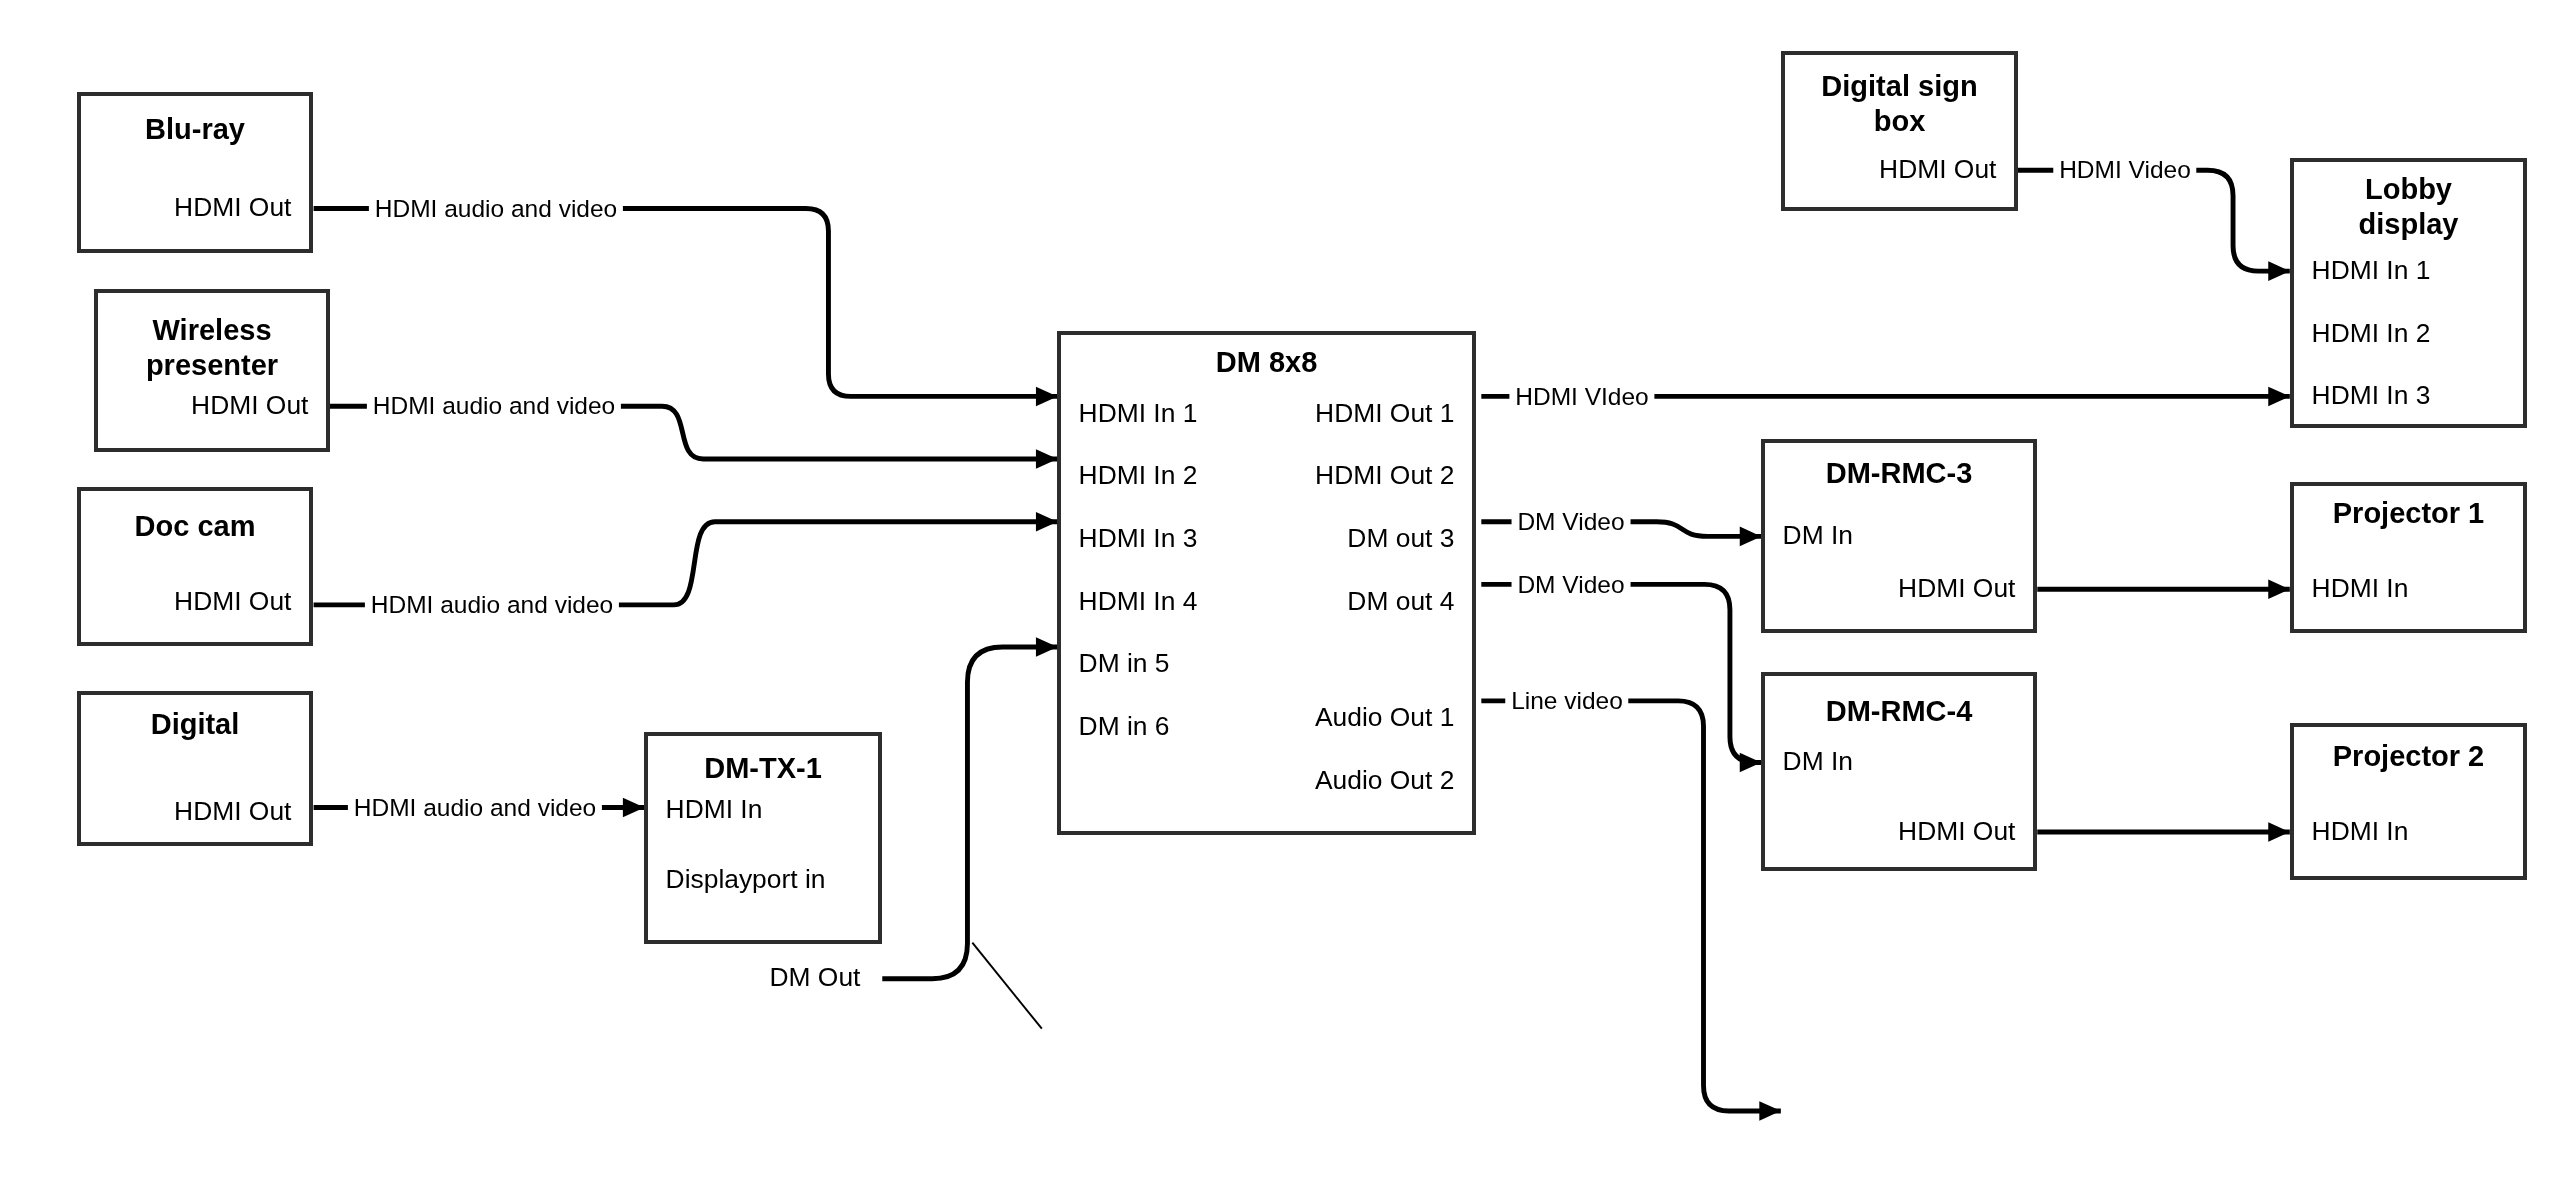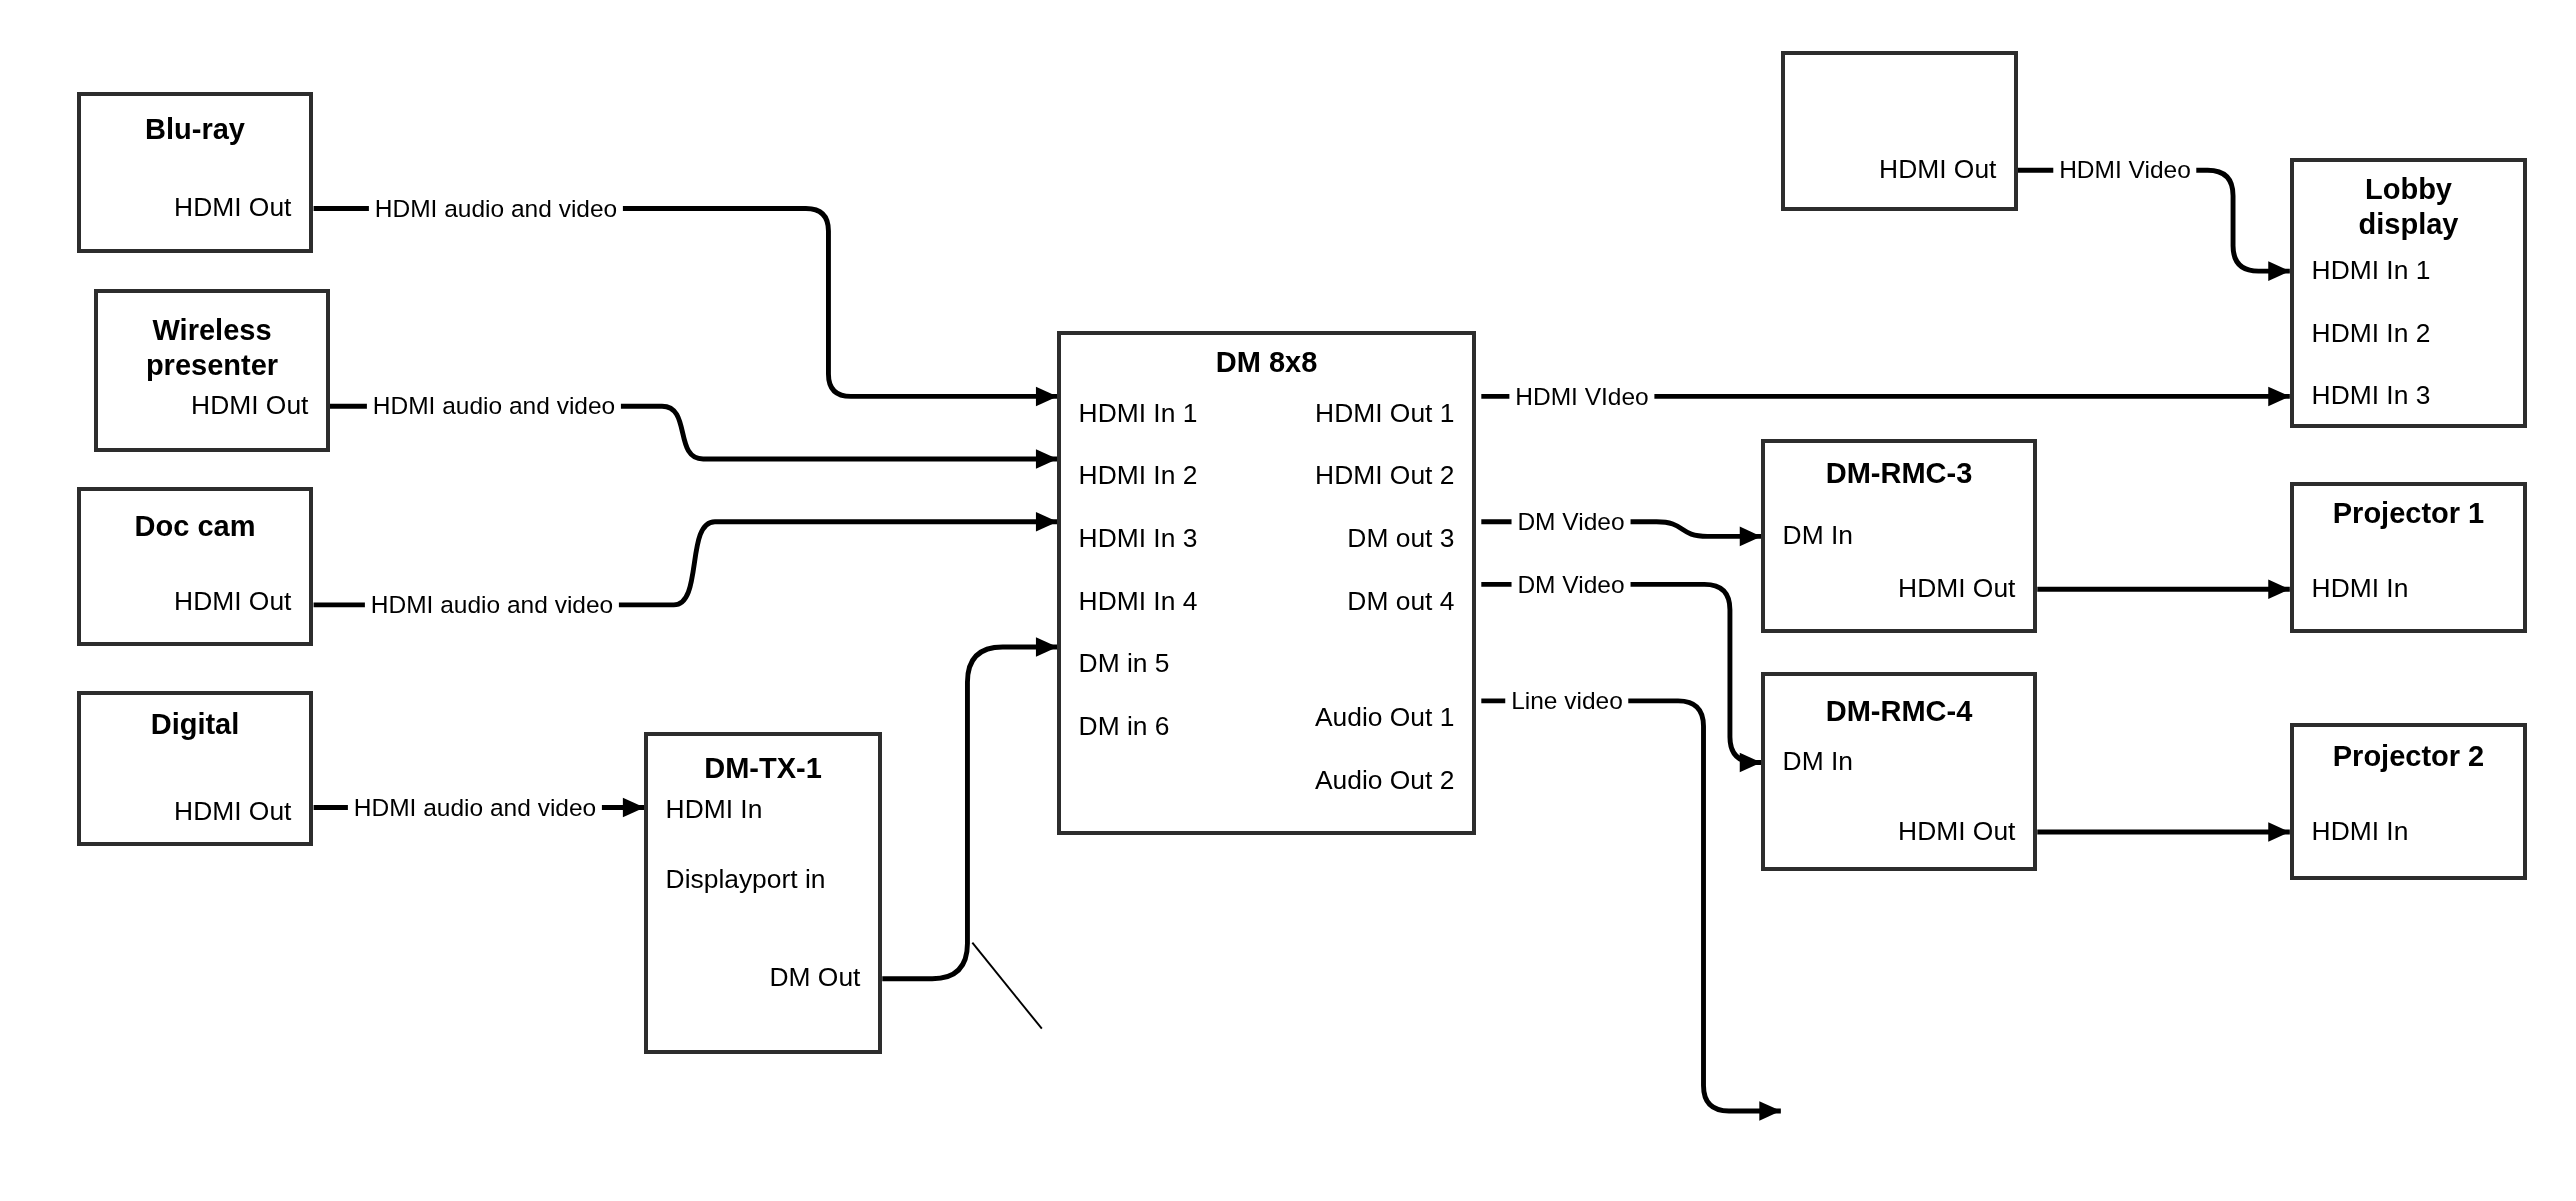--- a/index.html
+++ b/index.html
@@ -58,21 +58,21 @@
   <div class="node" style="left:77px;top:487px;width:236px;height:159px">
     <div class="title" style="padding-top:17.6px">Doc cam</div>
     <div class="port out" style="top:96px">HDMI Out</div>
   </div>
 
   <div class="node" style="left:77px;top:691px;width:236px;height:155px">
     <div class="title" style="padding-top:11.7px">Digital</div>
     <div class="port out" style="top:102px">HDMI Out</div>
   </div>
 
-  <div class="node" style="left:644px;top:732px;width:238px;height:322px">
+  <div class="node" style="left:644px;top:732px;width:238px;height:212px">
     <div class="title" style="padding-top:14.7px">DM-TX-1</div>
     <div class="port in" style="top:59px">HDMI In</div>
     <div class="port in" style="top:129px">Displayport in</div>
     <div class="port out" style="top:227px">DM Out</div>
   </div>
 
   <div class="node" style="left:1057px;top:331px;width:419px;height:504px">
     <div class="title" style="padding-top:9.8px">DM 8x8</div>
     <div class="port in" style="top:64px">HDMI In 1</div>
     <div class="port in" style="top:126px">HDMI In 2</div>
@@ -82,20 +82,21 @@
     <div class="port in" style="top:377px">DM in 6</div>
     <div class="port out" style="top:64px">HDMI Out 1</div>
     <div class="port out" style="top:126px">HDMI Out 2</div>
     <div class="port out" style="top:189px">DM out 3</div>
     <div class="port out" style="top:252px">DM out 4</div>
     <div class="port out" style="top:368px">Audio Out 1</div>
     <div class="port out" style="top:431px">Audio Out 2</div>
   </div>
 
   <div class="node" style="left:1781px;top:51px;width:237px;height:160px">
+    <div class="title" style="padding-top:13.7px">Digital sign box</div>
     <div class="port out" style="top:100px">HDMI Out</div>
   </div>
 
   <div class="node" style="left:2290px;top:158px;width:237px;height:270px">
     <div class="title" style="padding-top:9.8px">Lobby display</div>
     <div class="port in" style="top:94px">HDMI In 1</div>
     <div class="port in" style="top:157px">HDMI In 2</div>
     <div class="port in" style="top:219px">HDMI In 3</div>
   </div>
 

